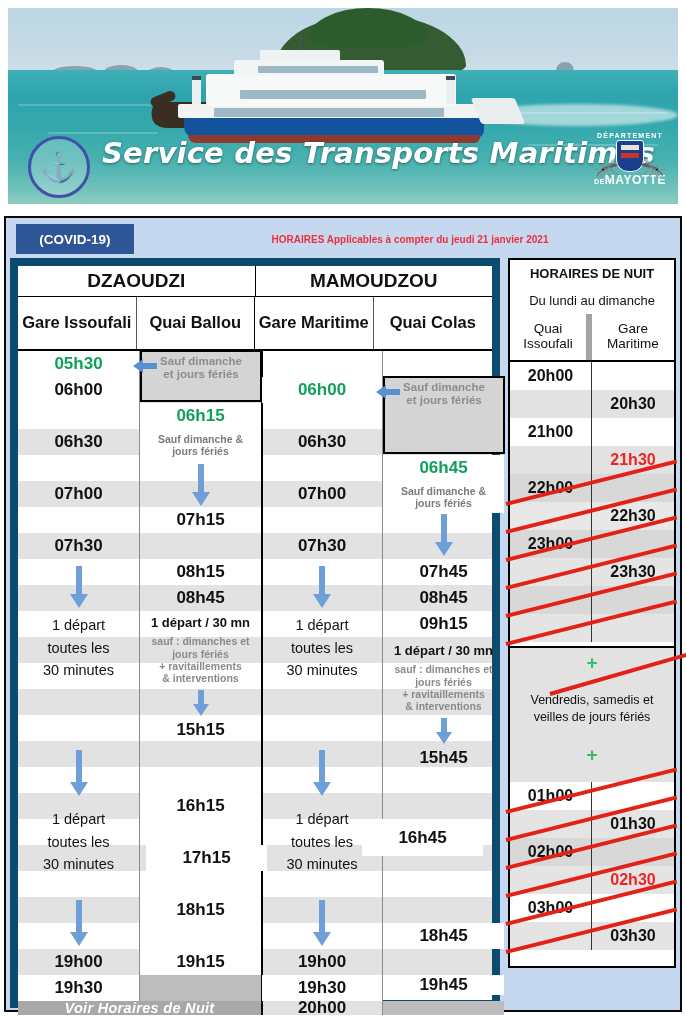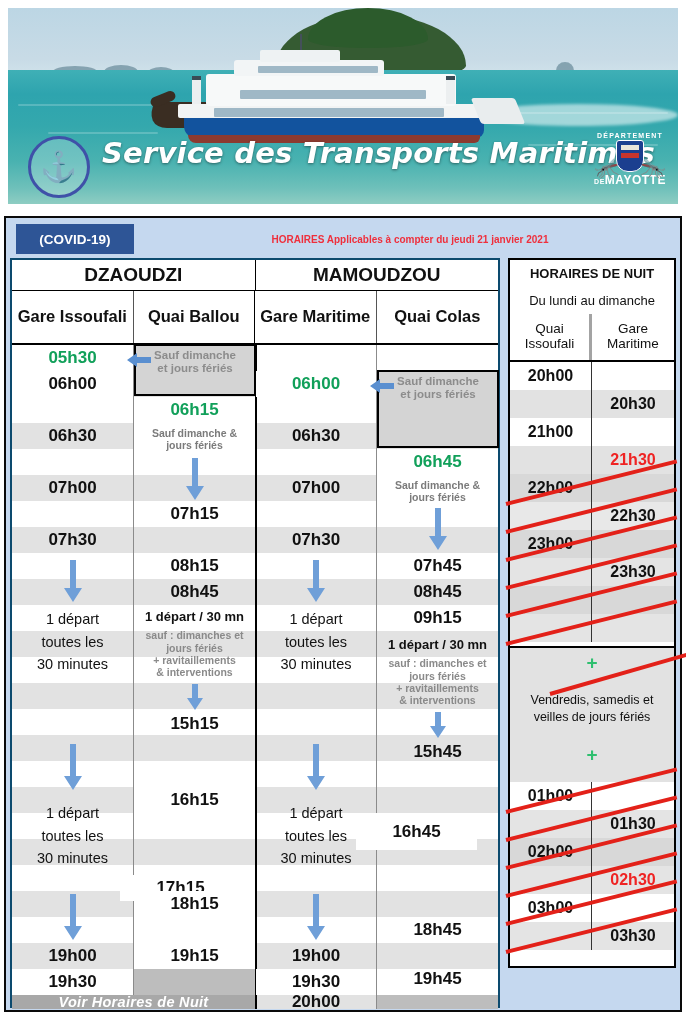--- a/index.html
+++ b/index.html
@@ -63,21 +63,21 @@
 
   .covid{position:absolute;left:10px;top:6px;width:118px;height:30px;background:#2e5596;
          display:flex;align-items:center;justify-content:center;}
   .covid span{color:#fff;font-size:13.5px;font-weight:bold;}
   .applic{position:absolute;left:140px;top:6px;width:528px;height:30px;
           display:flex;align-items:center;justify-content:center;
           color:#ef2f3c;font-size:10px;font-weight:bold;text-align:center;}
 
   
   .daytable{position:absolute;left:4px;top:40px;width:490px;height:750px;
-            border:2px solid #0c4a6e;box-sizing:border-box;background:#fff;}
+            border:8px solid #0c4a6e;box-sizing:border-box;background:#fff;}
   .nighttable{position:absolute;left:502px;top:40px;width:168px;height:710px;
             border:2px solid #000;box-sizing:border-box;background:#fff;}
 
   .cityrow{display:flex;height:30px;border-bottom:1.5px solid #000;}
   .city{flex:1;display:flex;align-items:center;justify-content:center;
         font-size:19px;font-weight:bold;color:#111;}
   .city.sep{border-right:1.5px solid #000;}
   .quairow{display:flex;height:52px;border-bottom:2px solid #000;}
   .quai{width:25%;display:flex;align-items:center;justify-content:center;text-align:center;
         font-size:16.5px;font-weight:bold;color:#111;line-height:1.04;box-sizing:border-box;}
@@ -113,21 +113,21 @@
   .graybox{position:absolute;background:#bdbdbd;}
 
   
   .nt-title{height:26px;display:flex;align-items:center;justify-content:center;
             font-size:13px;font-weight:bold;color:#111;}
   .nt-sub{height:28px;display:flex;align-items:center;justify-content:center;
           font-size:13px;color:#111;border-bottom:0;}
   .nt-heads{display:flex;height:46px;border-bottom:2px solid #000;}
   .nt-head{width:50%;display:flex;align-items:center;justify-content:center;text-align:center;
            font-size:13.5px;color:#111;line-height:1.1;box-sizing:border-box;}
-  .nt-head.sep{border-right:3px solid #a3a3a3;}
+  .nt-head.sep{border-right:6px solid #a3a3a3;}
   .ntbody{position:relative;}
   .ncell{position:absolute;display:flex;align-items:center;justify-content:center;
          font-size:16px;font-weight:bold;color:#111;box-sizing:border-box;}
   .ncell.red{color:#ef2323;}
   .strike{position:absolute;height:4px;background:#e32119;transform-origin:left center;}
   .plus{position:absolute;width:100%;text-align:center;color:#2fbf6f;font-size:19px;font-weight:bold;}
   .ntnote{position:absolute;width:100%;text-align:center;font-size:12.5px;color:#111;line-height:1.35;}
   .nt-divider{position:absolute;left:0;right:0;height:2px;background:#000;}
   .nt-grayband{position:absolute;left:0;right:0;background:#e2e2e2;}
 </style>
@@ -282,21 +282,21 @@
             <div>+&nbsp;ravitaillements</div>
             <div>&amp;&nbsp;interventions</div>
           </div>
           <div class="arrow" style="left:122px;top:338px;width:121px;height:28px;">
             <svg width="20" height="26" viewBox="0 0 20 26">
                 <path d="M7 0 h6 v14 h5 L10 26 L2 14 h5 z" fill="#6f9fd8"></path>
               </svg>
           </div>
           <div class="cell" style="left:122px;top:366px;width:121px;height:26px;">15h15</div>
           <div class="cell white" style="left:122px;top:442px;width:121px;height:26px;">16h15</div>
-          <div class="cell white" style="left:108px;top:494px;width:121px;height:26px;margin-top:36px;">17h15</div>
+          <div class="cell white" style="left:128px;top:494px;width:121px;height:26px;">17h15</div>
           <div class="cell white" style="left:122px;top:546px;width:121px;height:26px;">18h15</div>
           <div class="cell white" style="left:122px;top:598px;width:121px;height:26px;">19h15</div>
           <div class="graybox" style="left:122px;top:624px;width:121px;height:40px;"></div>
 
           <div class="cell green white" style="left:244px;top:26px;width:120px;height:26px;">06h00</div>
           <div class="cell" style="left:244px;top:78px;width:120px;height:26px;">06h30</div>
           <div class="cell" style="left:244px;top:130px;width:120px;height:26px;">07h00</div>
           <div class="cell" style="left:244px;top:182px;width:120px;height:26px;">07h30</div>
           <div class="arrow" style="left:244px;top:214px;width:120px;height:44px;">
             <svg width="22" height="42" viewBox="0 0 22 42">

